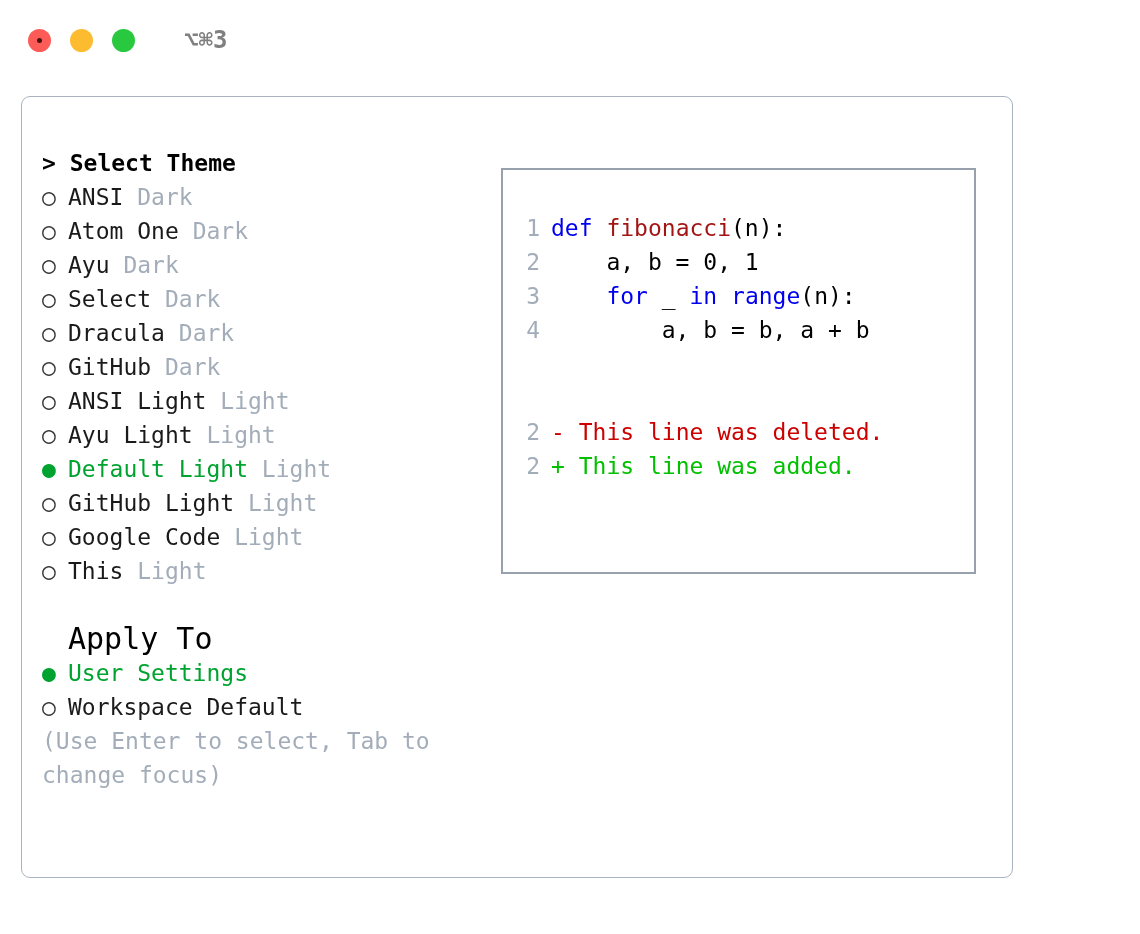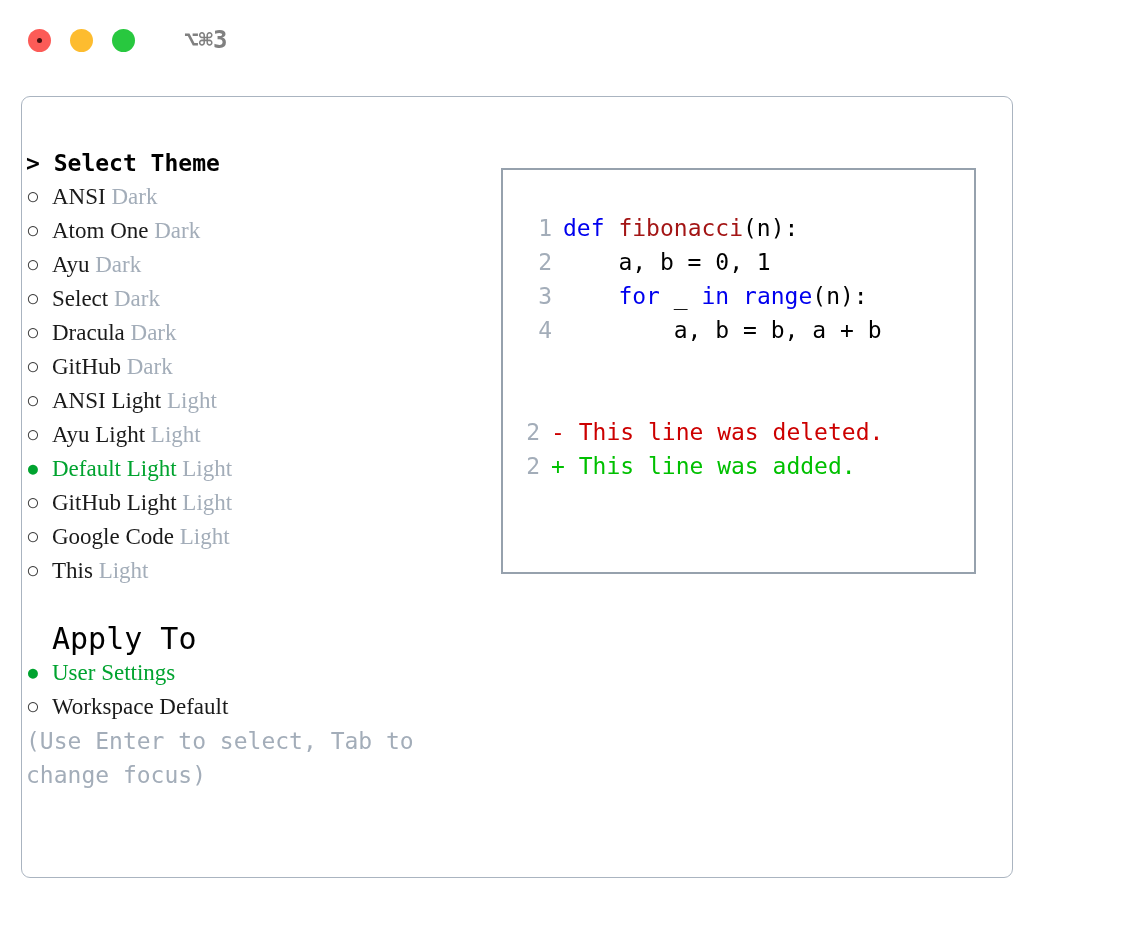--- a/index.html
+++ b/index.html
@@ -86,39 +86,38 @@
   .panel-inner {
     position: absolute;
     left: 0; top: 0;
     width: 100%;
     height: 100%;
   }
 
   
   .left-col {
     position: absolute;
-    left: 4px;
+    left: 20px;
     top: 49px;
     width: 440px;
   }
 
   .list-header {
     font-size: 23px;
     font-weight: bold;
     color: #000000;
     line-height: 34px;
     white-space: pre;
   }
 
   .theme-row {
     font-size: 23px;
     line-height: 34px;
     white-space: pre;
     color: #1a1a1a;
-    font-family: Liberation Serif, serif;
   }
   .marker {
     display: inline-block;
     width: 26px;
     color: #3c3c3c;
   }
   .marker.selected { color: #00a32f; }
   .theme-name { color: #1a1a1a; }
   .theme-row.selected .theme-name { color: #00a32f; }
   .theme-variant { color: #a3adb9; }
@@ -157,21 +156,21 @@
     margin-top: 22px;
     width: 475px;
     height: 406px;
     border: 2px solid #96a1ad;
     box-sizing: border-box;
     background: #ffffff;
     position: relative;
   }
   .code-area {
     position: absolute;
-    left: 23px;
+    left: 11px;
     top: 41px;
     width: 460px;
   }
   .code-line {
     font-size: 23px;
     line-height: 34px;
     white-space: pre;
     color: #000000;
   }
   .lnum {

